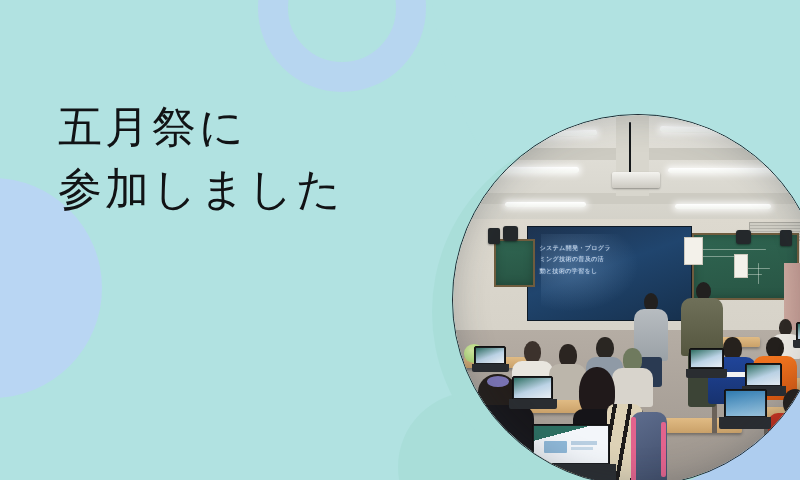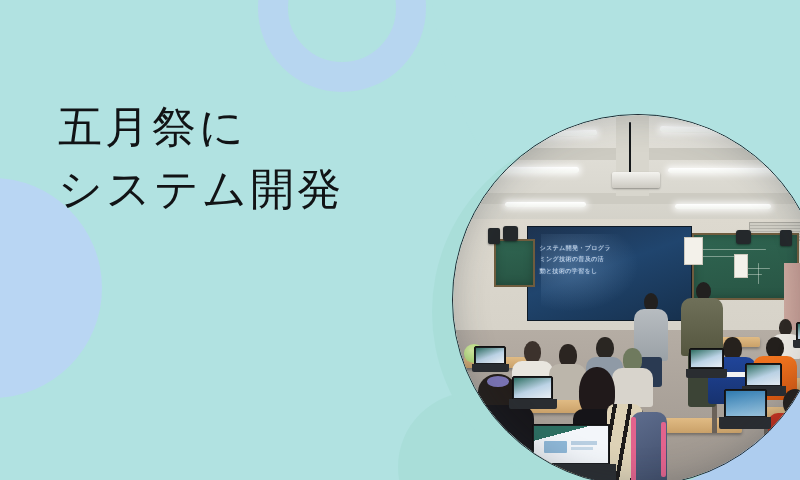--- a/index.html
+++ b/index.html
@@ -143,21 +143,21 @@
 <div id="banner">
 
   <div class="blob" id="blob-mint-main"></div>
   <div class="blob" id="blob-mint-top"></div>
   <div class="blob" id="ring-blue"></div>
   <div class="blob" id="blob-blue-left"></div>
   <div class="blob" id="blob-mint-wedge"></div>
   <div class="blob" id="blob-mint-photo"></div>
 
   <div id="title">五月祭に
-システム開発</div>
+参加しました</div>
 
   <div id="photo-circle">
     <div id="photo-inner">
 
       <div class="sc" id="ceiling"></div>
       <div class="beam" style="left:0;top:9%;width:100%;height:3.2%;"></div>
       <div class="beam" style="left:0;top:21%;width:100%;height:3%;"></div>
       <div class="beam" style="left:44%;top:0;width:9%;height:22%;background:#d8d6cd;"></div>
 
       <div class="tube" style="left:12%;top:4.2%;width:27%;height:1.7%;transform:rotate(-1.5deg);"></div>

